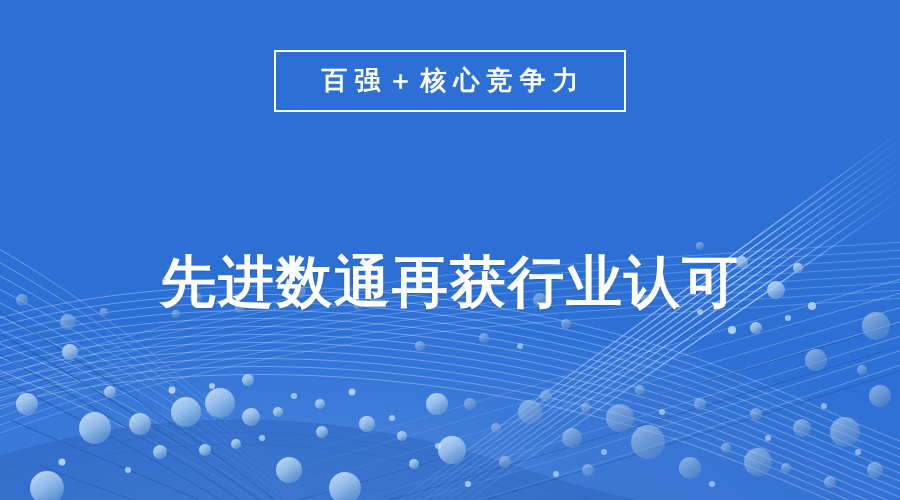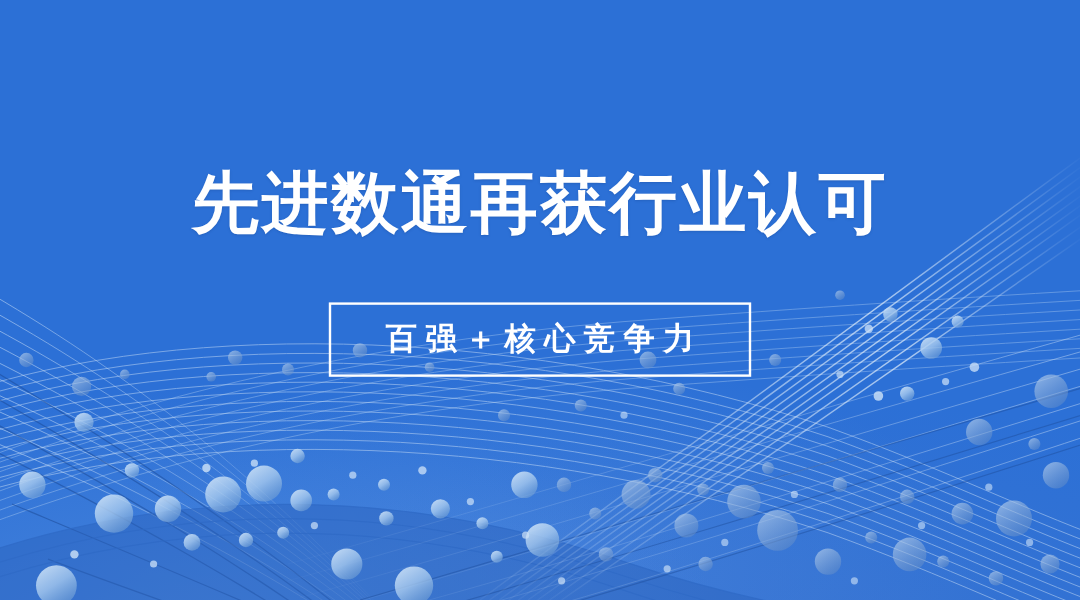--- a/index.html
+++ b/index.html
@@ -297,20 +297,20 @@
       <circle cx="420" cy="346" r="5" fill="url(#bubbleGradDim)"></circle>
       <circle cx="484" cy="338" r="5" fill="url(#bubbleGradDim)"></circle>
       <circle cx="540" cy="300" r="7" fill="url(#bubbleGradDim)"></circle>
       <circle cx="566" cy="324" r="5" fill="url(#bubbleGradDim)"></circle>
       <circle cx="646" cy="300" r="5" fill="url(#bubbleGradDim)"></circle>
       <circle cx="700" cy="246" r="4" fill="url(#bubbleGradDim)"></circle>
     </g>
   </svg>
 
   <div id="text-block">
-    <div id="headline">先进数通再获行业认可</div>
-
     <div id="subtitle-box">
       <div id="subtitle-text">百强＋核心竞争力</div>
     </div>
+
+    <div id="headline">先进数通再获行业认可</div>
   </div>
 
 </div>
 
 </body></html>

